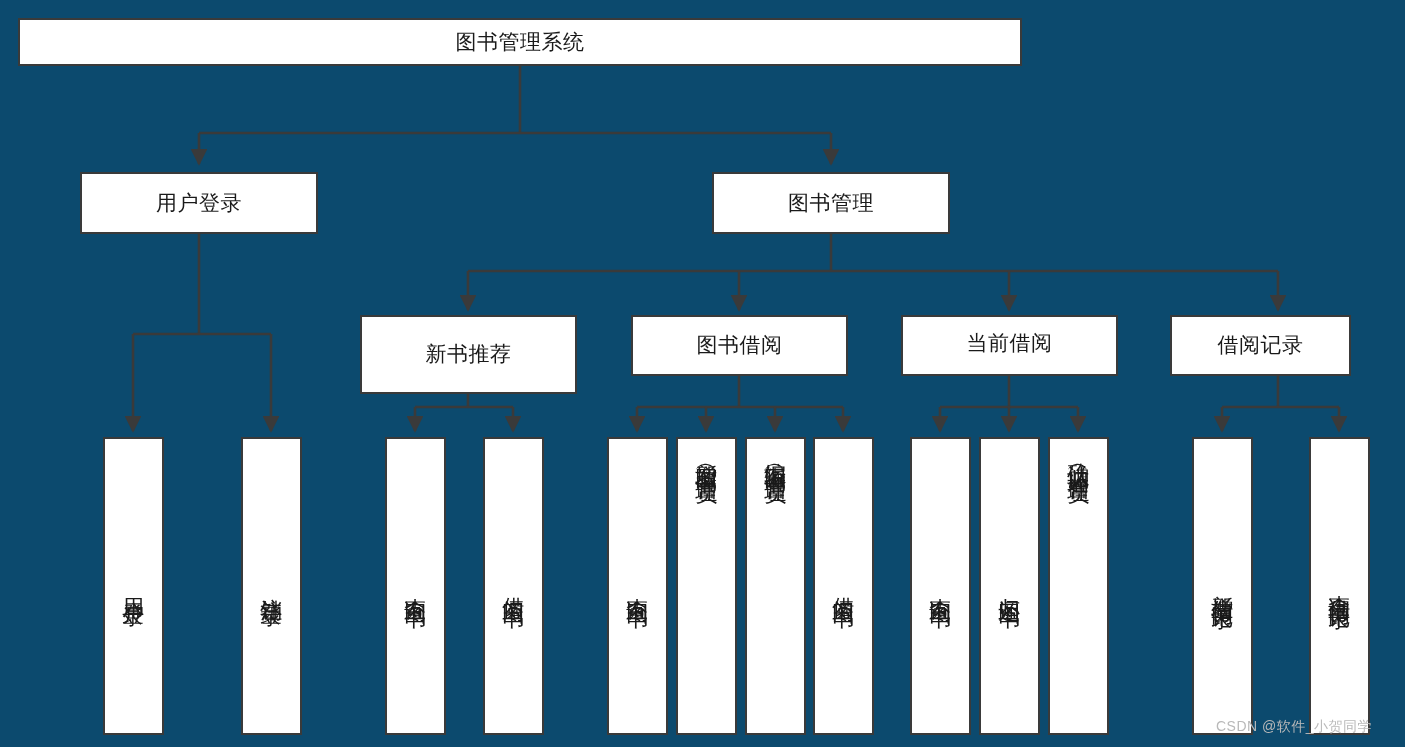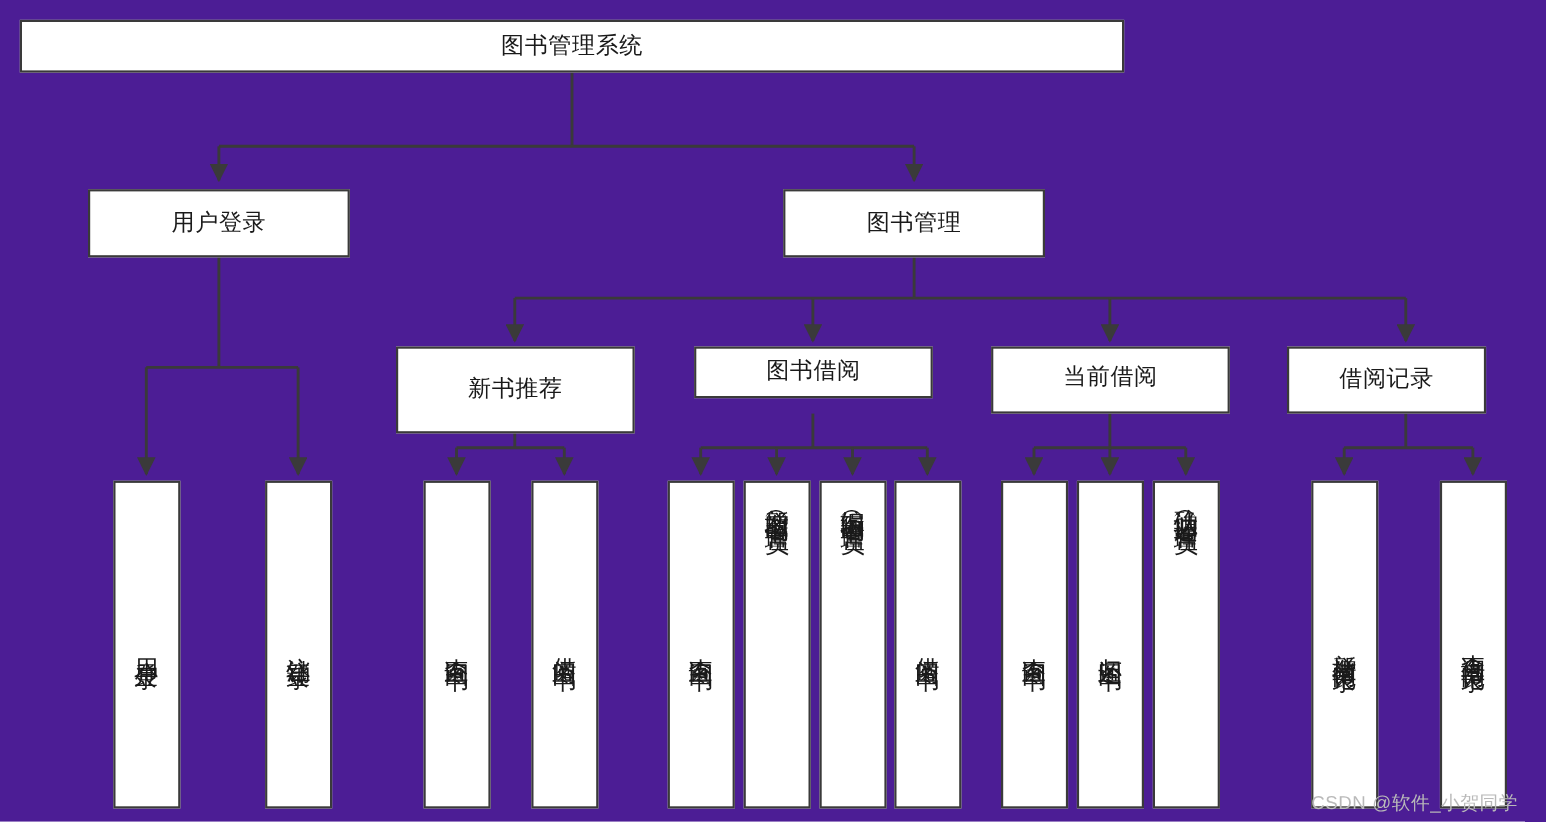--- a/index.html
+++ b/index.html
@@ -7,21 +7,21 @@
     padding: 0;
     background: #ffffff;
   }
   body {
     font-family: "Liberation Sans", "DejaVu Sans", sans-serif;
   }
   #canvas {
     position: relative;
     width: 1405px;
     height: 747px;
-    background: #4c1d95;
+    background: #0c4a6e;
     overflow: hidden;
   }
   #edges {
     position: absolute;
     left: 0;
     top: 0;
     width: 1405px;
     height: 747px;
     pointer-events: none;
   }
@@ -54,24 +54,25 @@
     align-items: flex-start;
     justify-content: center;
     padding-top: 6px;
   }
   .leaf.center-v {
     align-items: center;
     padding-top: 0;
   }
   .watermark {
     position: absolute;
-    font-size: 17px;
+    font-size: 14px;
     color: #b9b9b9;
     white-space: nowrap;
     letter-spacing: 0.5px;
+    padding-left: 24px;
   }
 </style>
 </head>
 <body>
 
 <div id="canvas">
 
   <svg id="edges" viewBox="0 0 1405 747" xmlns="http://www.w3.org/2000/svg">
     <defs>
       <marker id="arrow" viewBox="0 0 10 10" refX="9" refY="5" markerWidth="6.5" markerHeight="6.5" orient="auto-start-reverse">
@@ -132,21 +133,21 @@
   </div>
 
   <div class="node" style="left:712px; top:172px; width:238px; height:62px;">
     <span class="node-label">图书管理</span>
   </div>
 
   <div class="node" style="left:360px; top:315px; width:217px; height:79px;">
     <span class="node-label">新书推荐</span>
   </div>
 
-  <div class="node" style="left:631px; top:315px; width:217px; height:47px;">
+  <div class="node" style="left:631px; top:315px; width:217px; height:61px;">
     <span class="node-label">图书借阅</span>
   </div>
 
   <div class="node" style="left:901px; top:315px; width:217px; height:61px;font-family:Liberation Mono, monospace;">
     <span class="node-label">当前借阅</span>
   </div>
 
   <div class="node" style="left:1170px; top:315px; width:181px; height:61px;">
     <span class="node-label">借阅记录</span>
   </div>

